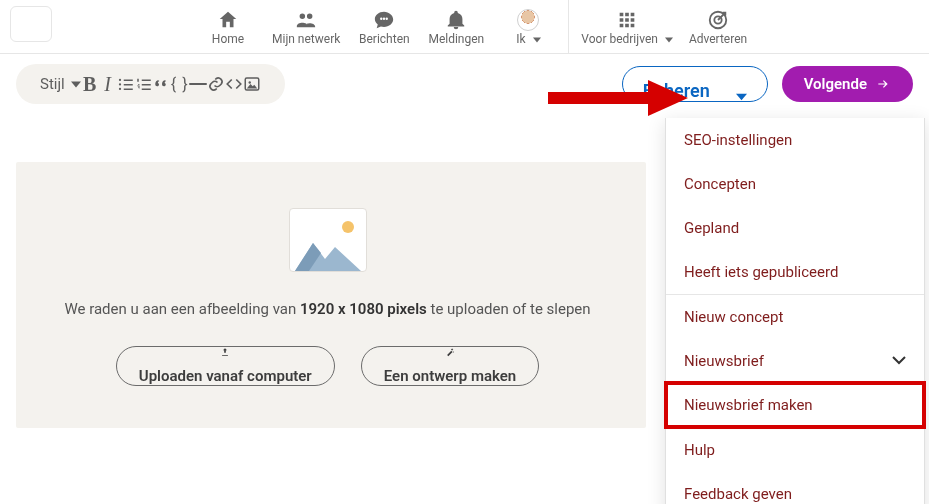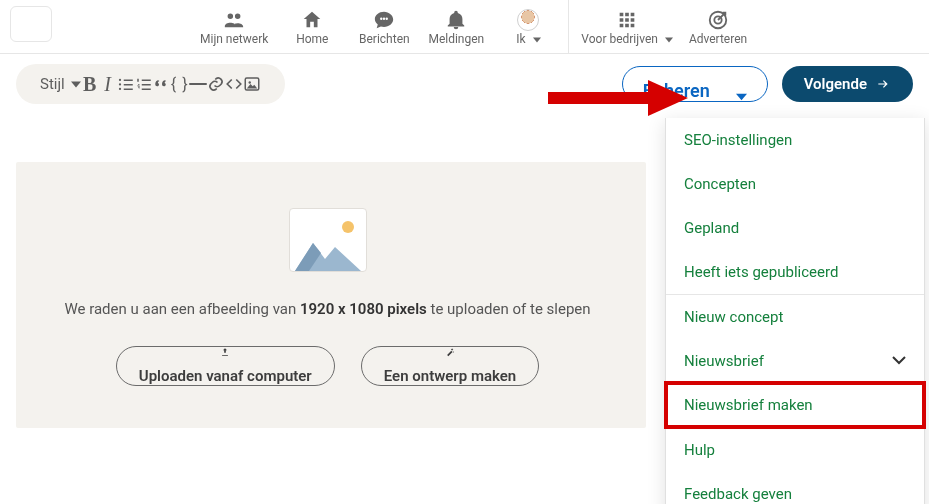--- a/index.html
+++ b/index.html
@@ -100,21 +100,21 @@
     border-radius: 22px;
     padding: 0 20px;
     font-size:18px; font-weight:600;
     display:flex; align-items:flex-end; gap:26px;
     cursor:pointer;
   }
   .btn-primary {
     height:36px;
     border:none;
     color:#fff;
-    background:#0c4a6e;
+    background:#a21caf;
     border-radius: 22px;
     padding: 0 22px;
     font-size:15px; font-weight:600;
     display:flex; align-items:center; gap:8px;
     cursor:pointer;
   }
 
   
   .menu {
     position:absolute;
@@ -122,21 +122,21 @@
     top: 118px;
     width: 260px;
     background:#fff;
     border:1px solid #e0e0e0;
     border-top:none;
     box-shadow: 0 4px 18px rgba(0,0,0,0.12);
   }
   .menu-item {
     padding: 13px 18px;
     font-size:15px;
-    color:#15803d;
+    color:#7f1d1d;
     cursor:pointer;
     display:flex; align-items:center; justify-content:space-between;
     position:relative;
   }
   .menu-sep { height:1px; background:#e6e6e6; }
   .menu-item.hl {
     outline: 4px solid #d50000;
     outline-offset:-2px;
   }
 
@@ -181,29 +181,29 @@
   }
 </style>
 </head>
 <body>
 
 <div class="topnav">
   <div class="logo-slot"></div>
   <div class="nav-items">
     <div class="nav-item">
       <svg class="ic" viewBox="0 0 24 24">
+          <path fill="currentColor" d="M12 3l9 8h-3v9h-4v-6H10v6H6v-9H3z"></path>
+        </svg>
+      <span class="nav-item-label">Home</span>
+    </div>
+    <div class="nav-item">
+      <svg class="ic" viewBox="0 0 24 24">
           <path fill="currentColor" d="M8 11a3 3 0 1 0-3-3 3 3 0 0 0 3 3zm8 0a3 3 0 1 0-3-3 3 3 0 0 0 3 3zM2 19c0-2.8 3.2-4 6-4s6 1.2 6 4v1H2zm12 1v-1c0-1.2-.5-2.2-1.3-3 .9-.3 1.9-.5 3.3-.5 2.8 0 6 1.2 6 4v.5z"></path>
         </svg>
       <span class="nav-item-label">Mijn netwerk</span>
-    </div>
-    <div class="nav-item">
-      <svg class="ic" viewBox="0 0 24 24">
-          <path fill="currentColor" d="M12 3l9 8h-3v9h-4v-6H10v6H6v-9H3z"></path>
-        </svg>
-      <span class="nav-item-label">Home</span>
     </div>
     <div class="nav-item">
       <svg class="ic" viewBox="0 0 24 24">
           <path fill="currentColor" d="M12 3C6.5 3 2 6.6 2 11c0 2.3 1.2 4.4 3.2 5.8L4 21l4.6-2c1.1.3 2.2.5 3.4.5 5.5 0 10-3.6 10-8S17.5 3 12 3zm-3 9a1.3 1.3 0 1 1 0-2.6A1.3 1.3 0 0 1 9 12zm3 0a1.3 1.3 0 1 1 0-2.6A1.3 1.3 0 0 1 12 12zm3 0a1.3 1.3 0 1 1 0-2.6A1.3 1.3 0 0 1 15 12z"></path>
         </svg>
       <span class="nav-item-label">Berichten</span>
     </div>
     <div class="nav-item">
       <svg class="ic" viewBox="0 0 24 24">
           <path fill="currentColor" d="M12 22a2.5 2.5 0 0 0 2.5-2.5h-5A2.5 2.5 0 0 0 12 22zm7-6V11a7 7 0 0 0-5-6.7V4a2 2 0 0 0-4 0v.3A7 7 0 0 0 5 11v5l-2 2v1h18v-1z"></path>

